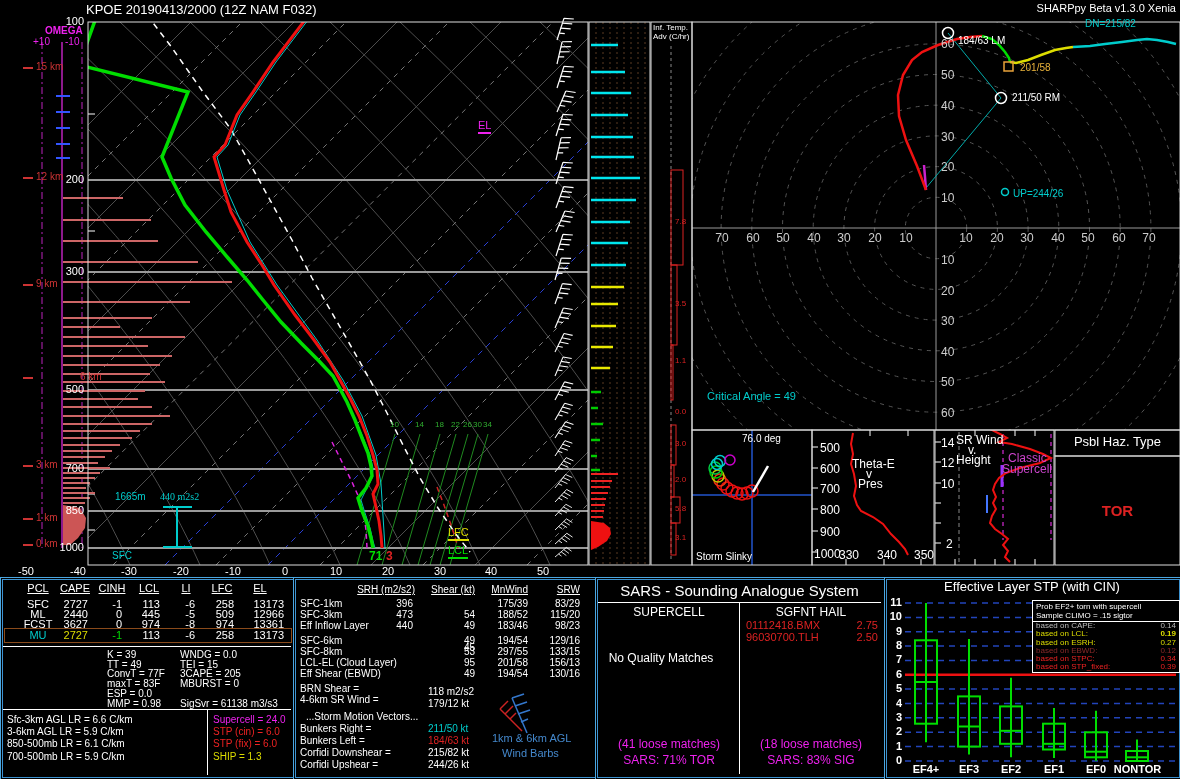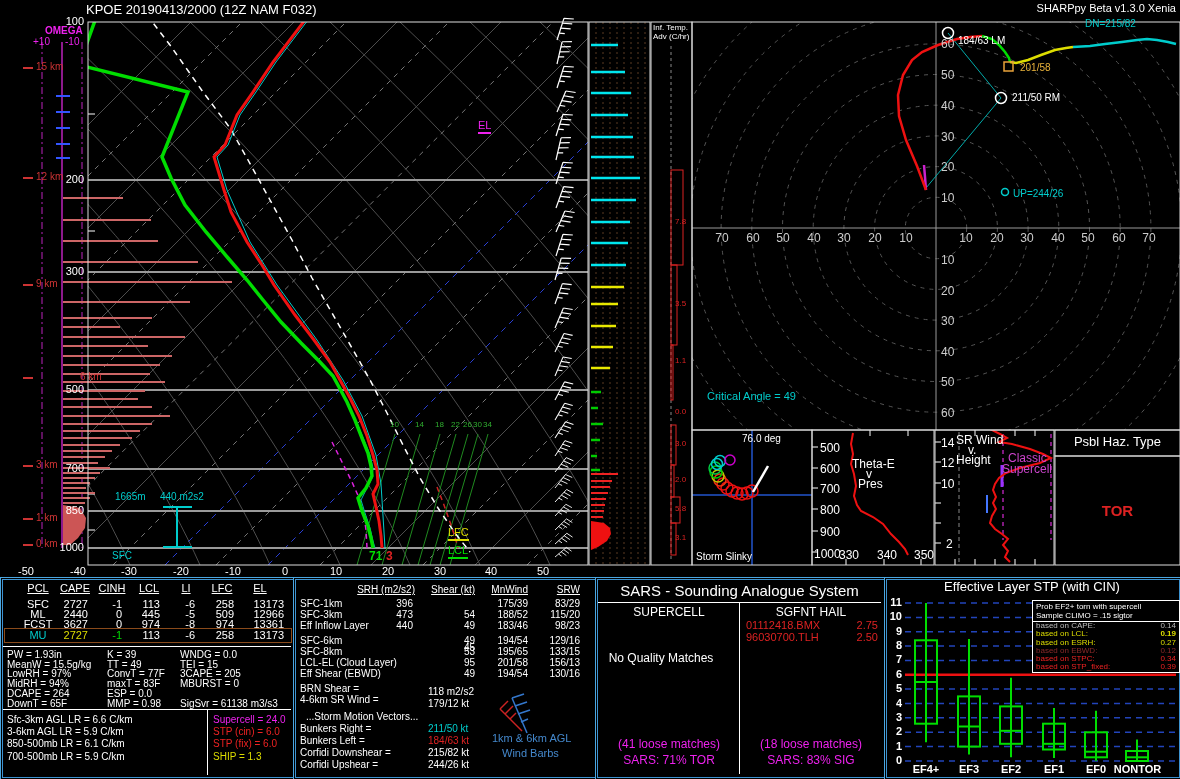--- a/index.html
+++ b/index.html
@@ -505,21 +505,21 @@
     <span class="lbl f8" style="left:451px;top:421px;color:#2fae2f;">22</span>
     <span class="lbl f8" style="left:463px;top:421px;color:#2fae2f;">26</span>
     <span class="lbl f8" style="left:473px;top:421px;color:#2fae2f;">30</span>
     <span class="lbl f8" style="left:483px;top:421px;color:#2fae2f;">34</span>
 
     <span class="lbl mg f11" style="left:478px;top:120px;border-bottom:2px solid #ee22ee;">EL</span>
     <span class="lbl yl f11" style="left:448px;top:527px;border-bottom:2px solid #dddd00;">LFC</span>
     <span class="lbl gn f11" style="left:448px;top:545px;border-bottom:2px solid #00dd00;">LCL</span>
     <span class="lbl cy f10" style="left:112px;top:551px;">SFC</span>
     <span class="lbl cy f10" style="left:115px;top:492px;">1665m</span>
-    <span class="lbl cy f10" style="left:160px;top:492px;">440 m2s2</span>
+    <span class="lbl cy f10" style="left:160px;top:492px;font-family:Liberation Serif, serif;">440 m2s2</span>
     <span class="lbl gn f12 b" style="left:369px;top:550px;">71</span>
     <span class="lbl rd f12 b" style="left:386px;top:550px;">3</span>
 
     <span class="lbl w f8" style="left:653px;top:24px;">Inf. Temp.</span>
     <span class="lbl w f8" style="left:653px;top:33px;">Adv (C/hr)</span>
     <span class="lbl rd f8" style="left:675px;top:218px;">7.8</span>
     <span class="lbl rd f8" style="left:675px;top:300px;">3.5</span>
     <span class="lbl rd f8" style="left:675px;top:357px;">1.1</span>
     <span class="lbl rd f8" style="left:675px;top:408px;">0.0</span>
     <span class="lbl rd f8" style="left:675px;top:440px;">3.0</span>
@@ -626,28 +626,20 @@
     <span class="lbl cy f11 ctr" style="left:16px;top:630px;width:44px;">MU</span>
     <span class="lbl yl f11 ra" style="left:44px;top:630px;width:44px;">2727</span>
     <span class="lbl gn f11 ra" style="left:78px;top:630px;width:44px;">-1</span>
     <span class="lbl w f11 ra" style="left:116px;top:630px;width:44px;">113</span>
     <span class="lbl w f11 ra" style="left:151px;top:630px;width:44px;">-6</span>
     <span class="lbl w f11 ra" style="left:190px;top:630px;width:44px;">258</span>
     <span class="lbl w f11 ra" style="left:240px;top:630px;width:44px;">13173</span>
 
     <div style="position:absolute;left:3px;top:646px;width:288px;border-top:1px solid #fff;"></div>
 
-    <div class="lbl w f10" style="left:7px;top:650px;line-height:9.7px;">
-      <div>PW = 1.93in</div>
-        <div>MeanW = 15.5g/kg</div>
-      <div>LowRH = 97%</div>
-        <div>MidRH = 94%</div>
-      <div>DCAPE = 264</div>
-        <div>DownT = 65F</div>
-    </div>
     <div class="lbl w f10" style="left:107px;top:650px;line-height:9.7px;">
       <div>K = 39</div>
         <div>TT = 49</div>
       <div>ConvT = 77F</div>
         <div>maxT = 83F</div>
       <div>ESP = 0.0</div>
         <div>MMP = 0.98</div>
     </div>
     <div class="lbl w f10" style="left:180px;top:650px;line-height:9.7px;">
       <div>WNDG = 0.0</div>
@@ -693,21 +685,21 @@
     <span class="lbl w f10 ra" style="left:355px;top:621px;width:58px;">440</span>
     <span class="lbl w f10 ra" style="left:417px;top:621px;width:58px;">49</span>
     <span class="lbl w f10 ra" style="left:472px;top:621px;width:56px;">183/46</span>
     <span class="lbl w f10 ra" style="left:524px;top:621px;width:56px;">98/23</span>
     <span class="lbl w f10" style="left:300px;top:636px;">SFC-6km</span>
     <span class="lbl w f10 ra" style="left:417px;top:636px;width:58px;">49</span>
     <span class="lbl w f10 ra" style="left:472px;top:636px;width:56px;">194/54</span>
     <span class="lbl w f10 ra" style="left:524px;top:636px;width:56px;">129/16</span>
     <span class="lbl w f10" style="left:300px;top:647px;">SFC-8km</span>
     <span class="lbl w f10 ra" style="left:417px;top:647px;width:58px;">53</span>
-    <span class="lbl w f10 ra" style="left:472px;top:647px;width:56px;">195/65</span>
+    <span class="lbl w f10 ra" style="left:472px;top:647px;width:56px;">297/55</span>
     <span class="lbl w f10 ra" style="left:524px;top:647px;width:56px;">133/15</span>
     <span class="lbl w f10" style="left:300px;top:658px;">LCL-EL (Cloud Layer)</span>
     <span class="lbl w f10 ra" style="left:417px;top:658px;width:58px;">95</span>
     <span class="lbl w f10 ra" style="left:472px;top:658px;width:56px;">201/58</span>
     <span class="lbl w f10 ra" style="left:524px;top:658px;width:56px;">156/13</span>
     <span class="lbl w f10" style="left:300px;top:669px;">Eff Shear (EBWD)</span>
     <span class="lbl w f10 ra" style="left:417px;top:669px;width:58px;">49</span>
     <span class="lbl w f10 ra" style="left:472px;top:669px;width:56px;">194/54</span>
     <span class="lbl w f10 ra" style="left:524px;top:669px;width:56px;">130/16</span>
 

